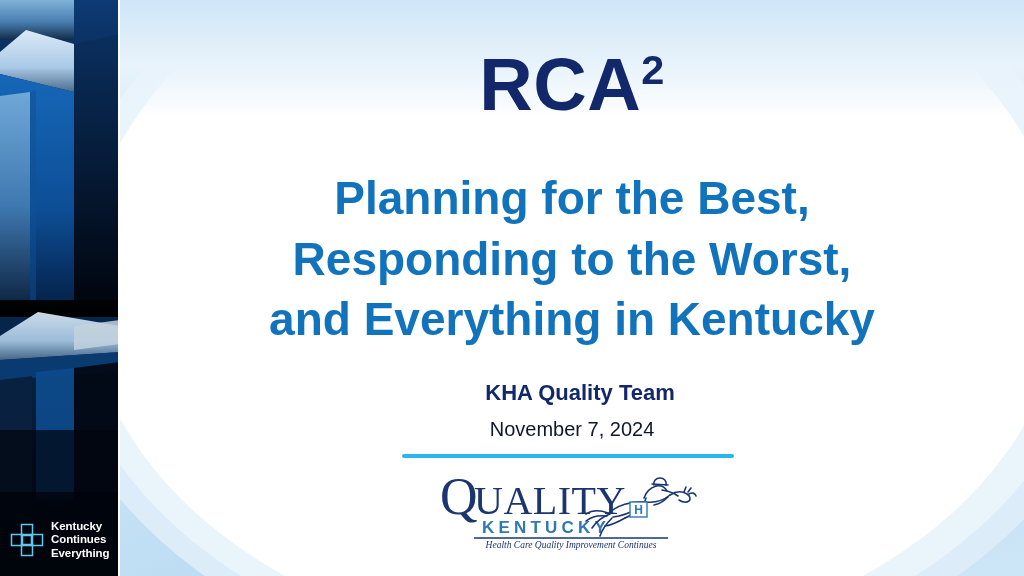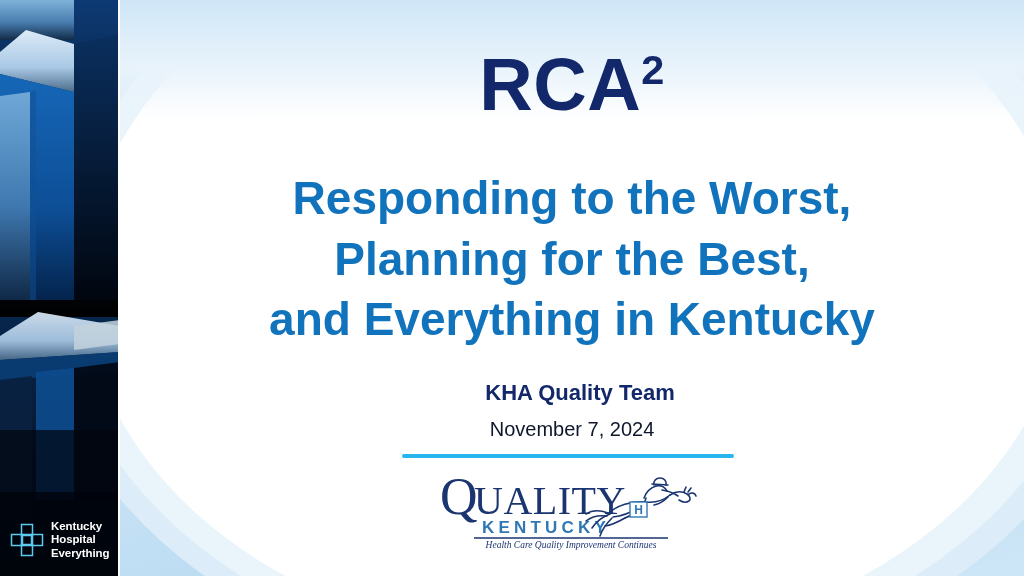--- a/index.html
+++ b/index.html
@@ -246,34 +246,34 @@
         <g fill="none" stroke="#5ec8ef" stroke-width="1.5">
           <rect x="11.5" y="1.5" width="11" height="11"></rect>
           <rect x="1.5" y="11.5" width="11" height="11"></rect>
           <rect x="21.5" y="11.5" width="11" height="11"></rect>
           <rect x="11.5" y="21.5" width="11" height="11"></rect>
           <rect x="11.5" y="11.5" width="11" height="11"></rect>
         </g>
       </svg>
       <div class="kha-text">
         <div>Kentucky</div>
-        <div>Hospital</div>
+        <div>Continues</div>
         <div>Everything</div>
       </div>
     </div>
   </div>
   <div class="panel-edge"></div>
 
   <div class="content">
 
     <div class="title-rca"><span>RCA</span><sup>2</sup></div>
 
     <div class="subtitle">
+      <div>Planning for the Best,</div>
       <div>Responding to the Worst,</div>
-      <div>Planning for the Best,</div>
       <div>and Everything in Kentucky</div>
     </div>
 
     <div class="team">KHA Quality Team</div>
     <div class="date">November 7, 2024</div>
     <div class="divider"></div>
 
     <div class="qk-logo">
       <svg width="262" height="80" viewBox="0 0 262 80">
 

